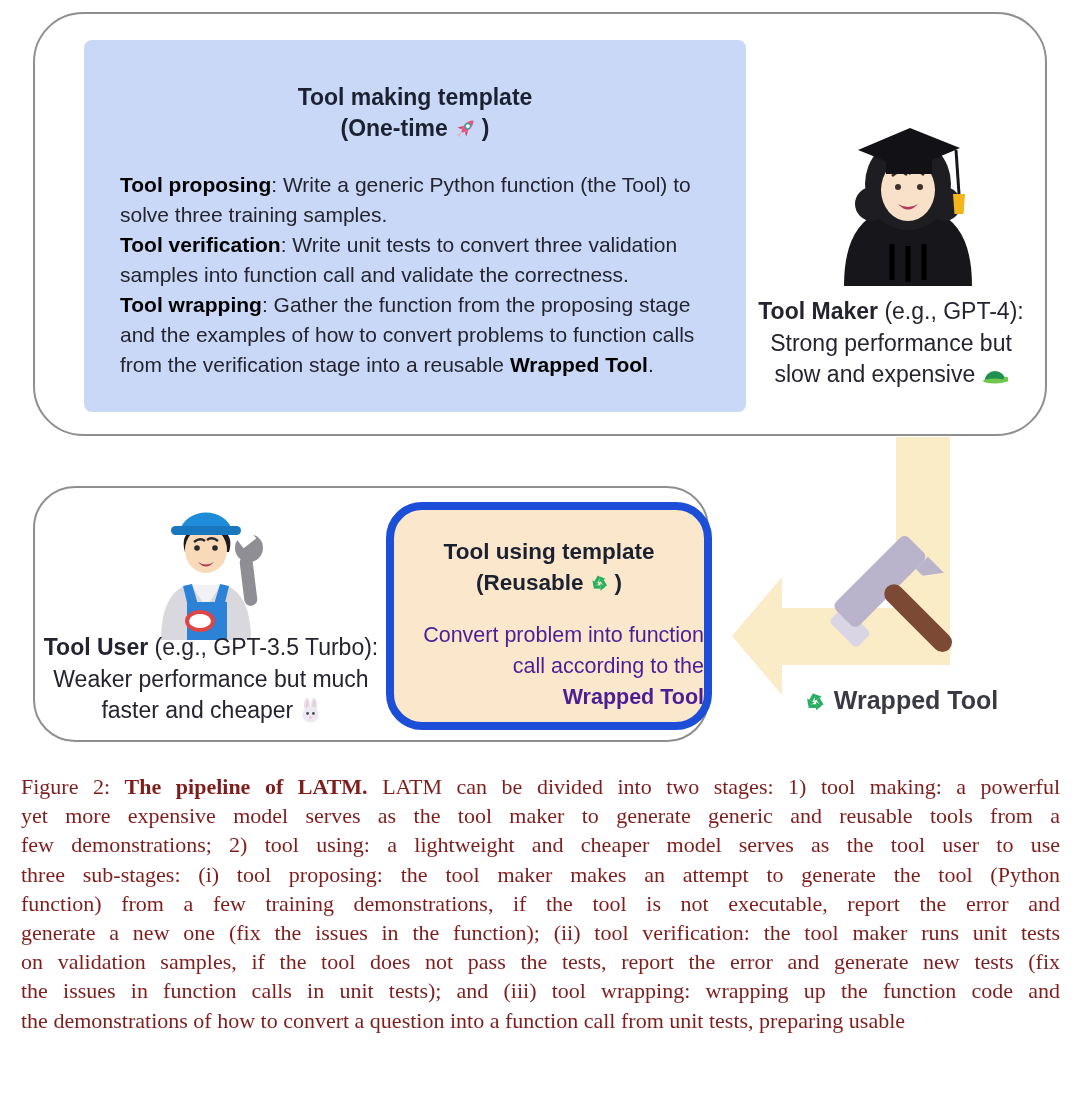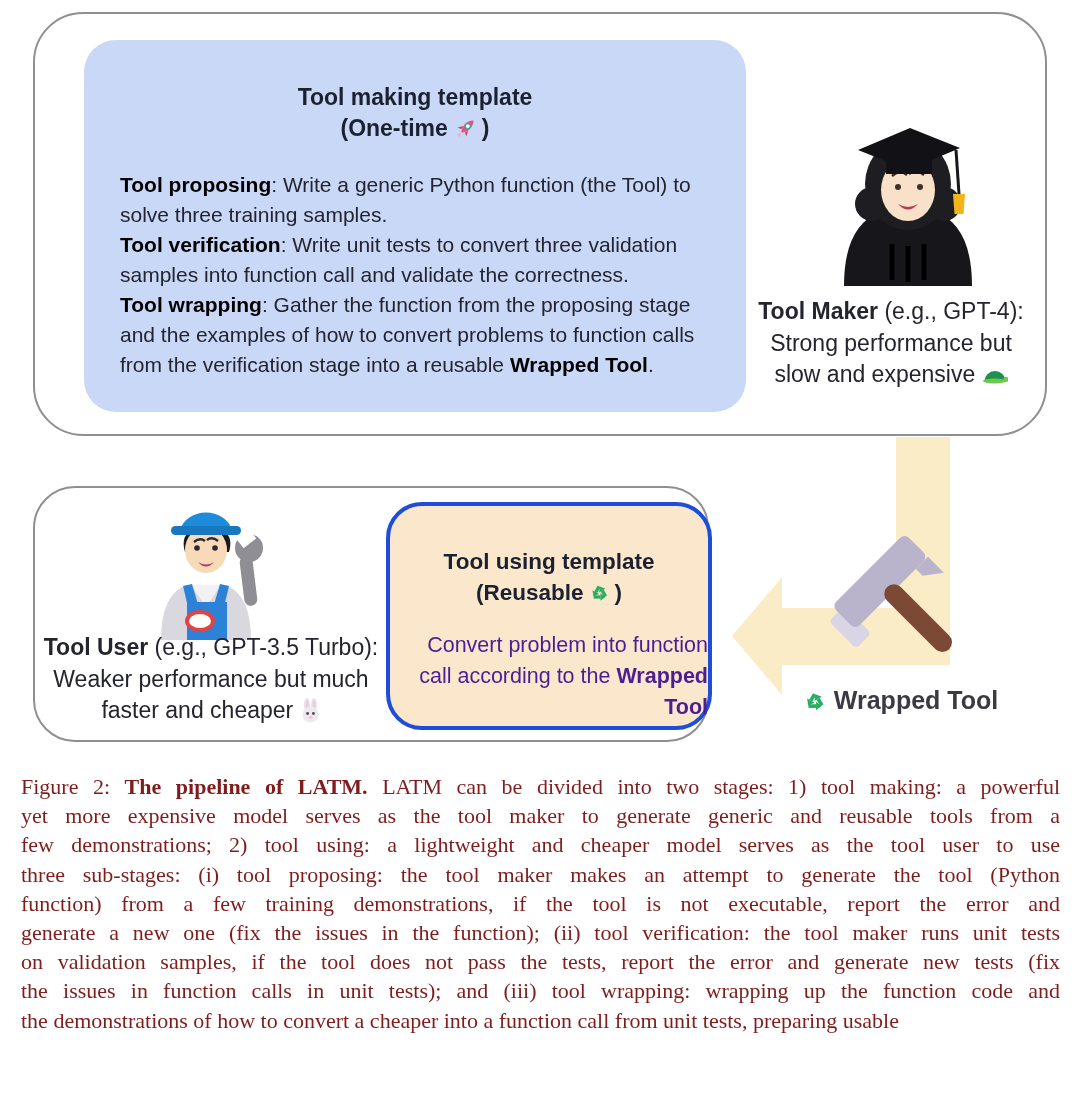--- a/index.html
+++ b/index.html
@@ -7,35 +7,35 @@
        font-family:"Liberation Sans",sans-serif;color:#242430;}
   .abs{position:absolute;}
 
   
   .outer-box{border:2px solid #8f8f8f;background:#ffffff;box-sizing:border-box;}
   #top-outer{left:33px;top:12px;width:1014px;height:424px;border-radius:50px;}
   #bottom-outer{left:33px;top:486px;width:676px;height:256px;border-radius:42px;}
 
   
   #blue-box{left:84px;top:40px;width:662px;height:372px;background:#c8d8f6;
-            border-radius:32px;box-sizing:border-box;padding-top:42px;}
+            border-radius:8px;box-sizing:border-box;padding-top:42px;}
   .tpl-title{font-weight:bold;font-size:23px;line-height:31px;text-align:center;color:#1b2130;}
   .tpl-title-row{display:flex;justify-content:center;align-items:center;gap:4px;
                  font-weight:bold;font-size:23px;line-height:31px;color:#1b2130;}
   #blue-body{margin-top:26px;padding:0 36px;font-size:21px;line-height:30px;color:#242430;}
   #blue-body b{color:#000000;}
 
   
   .actor-caption{text-align:center;font-size:23px;line-height:31.5px;color:#242430;}
   .actor-caption .nowrap{white-space:nowrap;}
   .inline-icon{display:inline-block;vertical-align:-3px;}
 
   
   #orange-box{left:386px;top:502px;width:326px;height:228px;background:#fbe7cc;
-              border:4px solid #1d4ed8;border-radius:36px;box-sizing:border-box;padding-top:40px;}
+              border:8px solid #1d4ed8;border-radius:36px;box-sizing:border-box;padding-top:26px;}
   #orange-body{margin-top:22px;padding-left:26px;font-size:21.5px;line-height:31px;color:#4c1d95;text-align:right;}
 
   
   #wrapped-label{left:775px;top:686px;width:250px;display:flex;justify-content:center;
                  align-items:center;gap:6px;font-size:25px;font-weight:bold;color:#3a3a44;}
 
   
   #caption{left:21px;top:772px;width:1039px;font-family:"Liberation Serif",serif;
            font-size:22px;line-height:29.2px;color:#7f1d1d;}
   .cap-line{text-align:justify;text-align-last:justify;}
@@ -211,15 +211,15 @@
     <span>Figure 2: </span><b>The pipeline of LATM.</b><span> LATM can be divided into two stages: 1) tool making: a powerful</span>
   </div>
   <div id="caption-rest">
       <div class="cap-line">yet more expensive model serves as the tool maker to generate generic and reusable tools from a</div>
       <div class="cap-line">few demonstrations; 2) tool using: a lightweight and cheaper model serves as the tool user to use</div>
       <div class="cap-line">three sub-stages: (i) tool proposing: the tool maker makes an attempt to generate the tool (Python</div>
       <div class="cap-line">function) from a few training demonstrations, if the tool is not executable, report the error and</div>
       <div class="cap-line">generate a new one (fix the issues in the function); (ii) tool verification: the tool maker runs unit tests</div>
       <div class="cap-line">on validation samples, if the tool does not pass the tests, report the error and generate new tests (fix</div>
       <div class="cap-line">the issues in function calls in unit tests); and (iii) tool wrapping: wrapping up the function code and</div>
-      <div class="cap-line">the demonstrations of how to convert a cheaper into a function call from unit tests, preparing usable</div>
+      <div class="cap-line">the demonstrations of how to convert a question into a function call from unit tests, preparing usable</div>
     </div>
 </div>
 
 </body></html>

